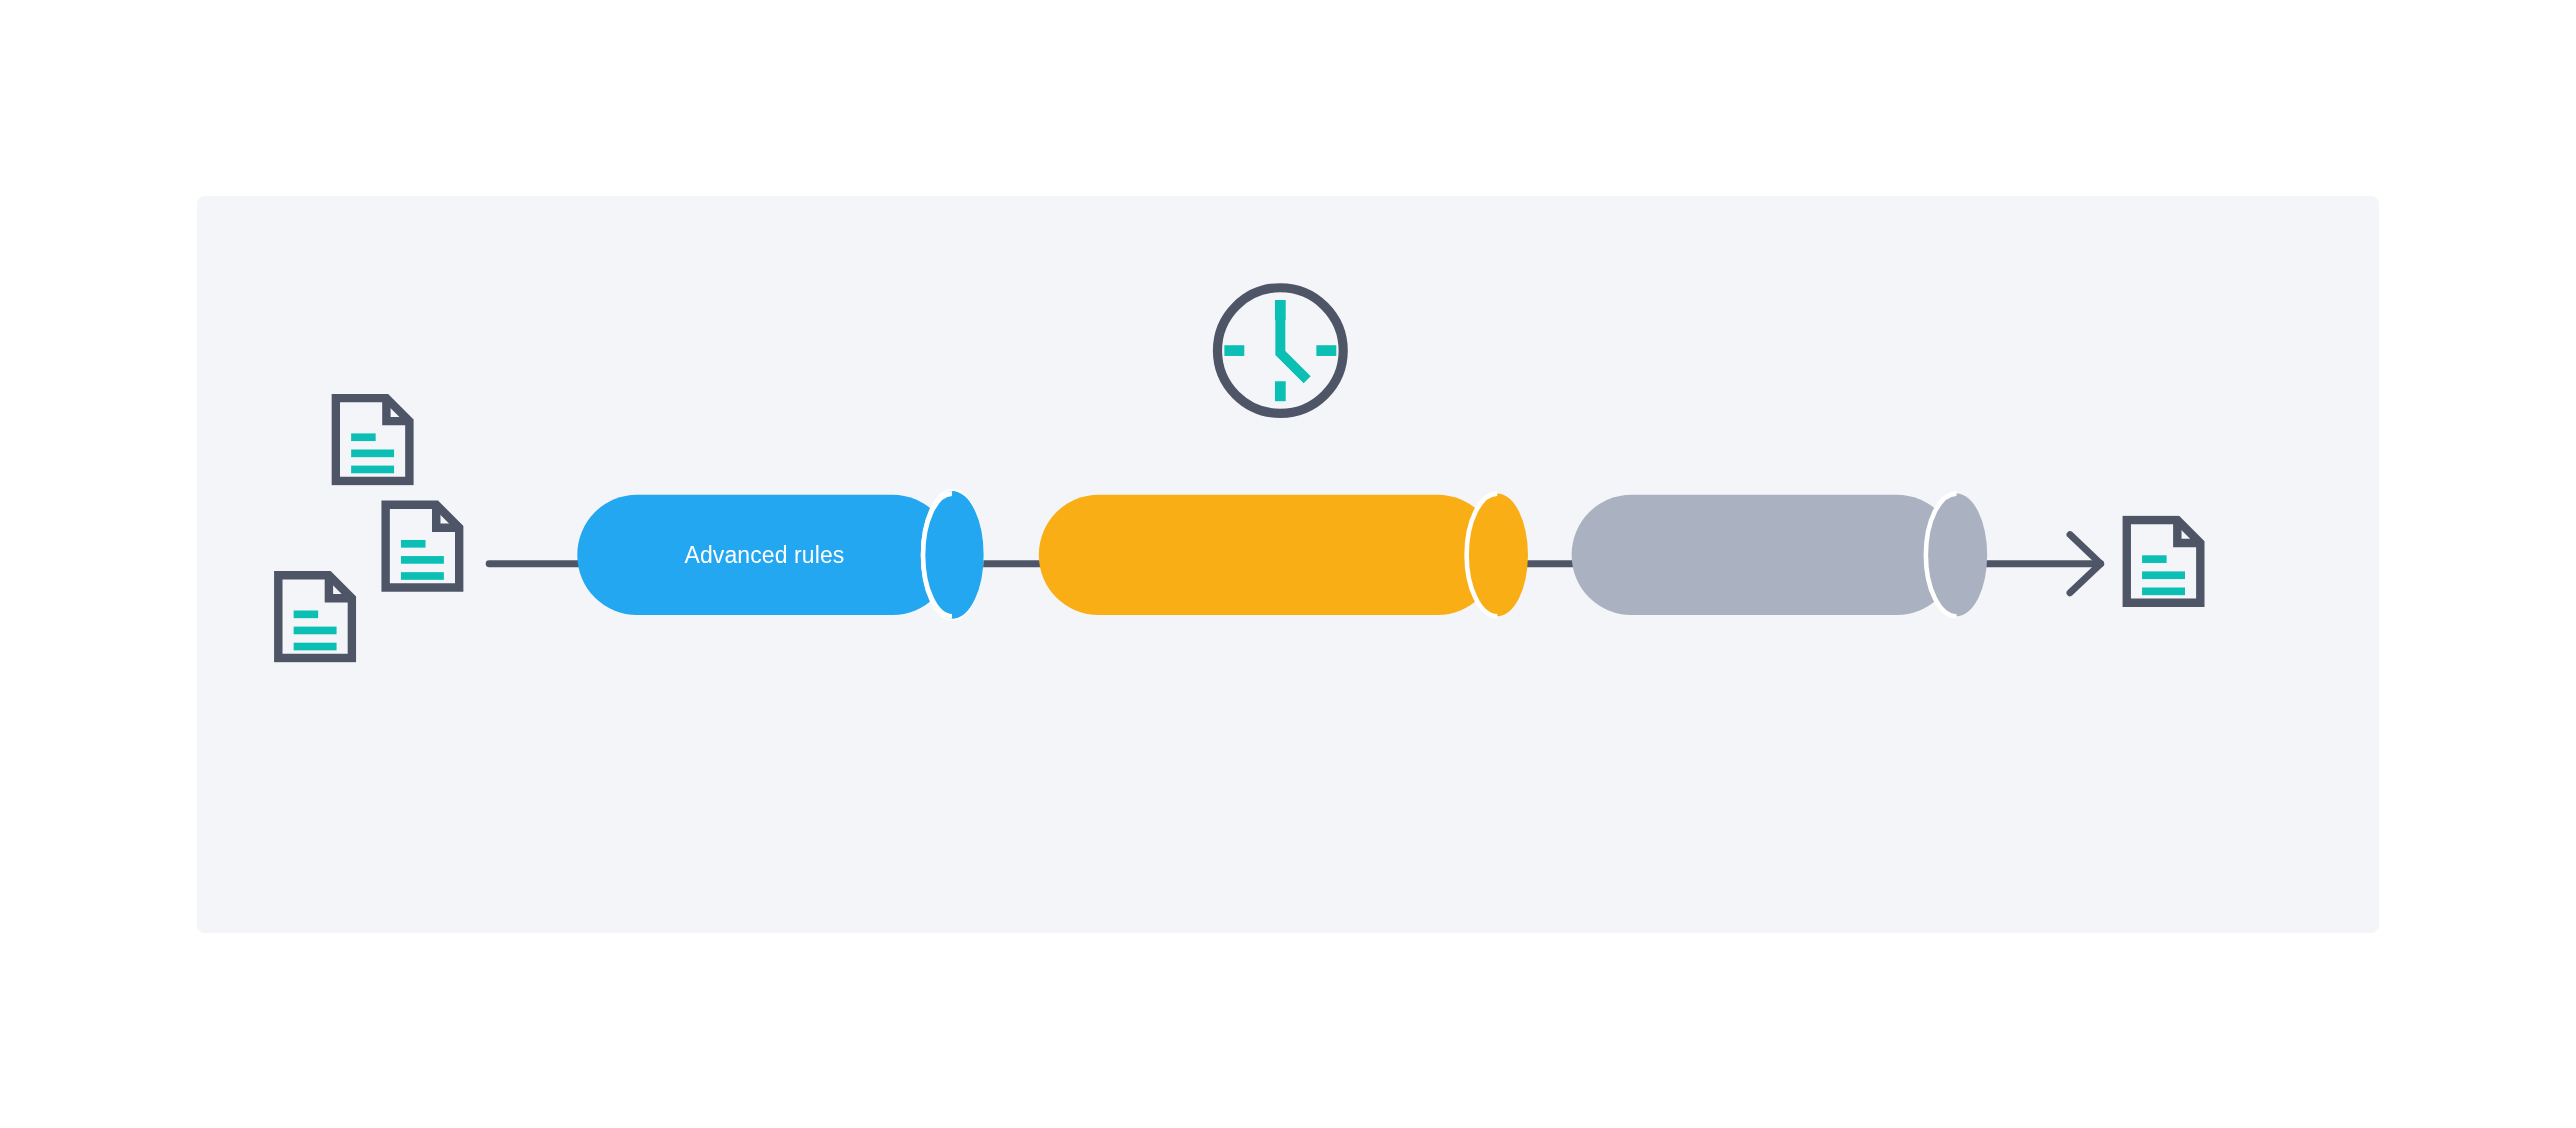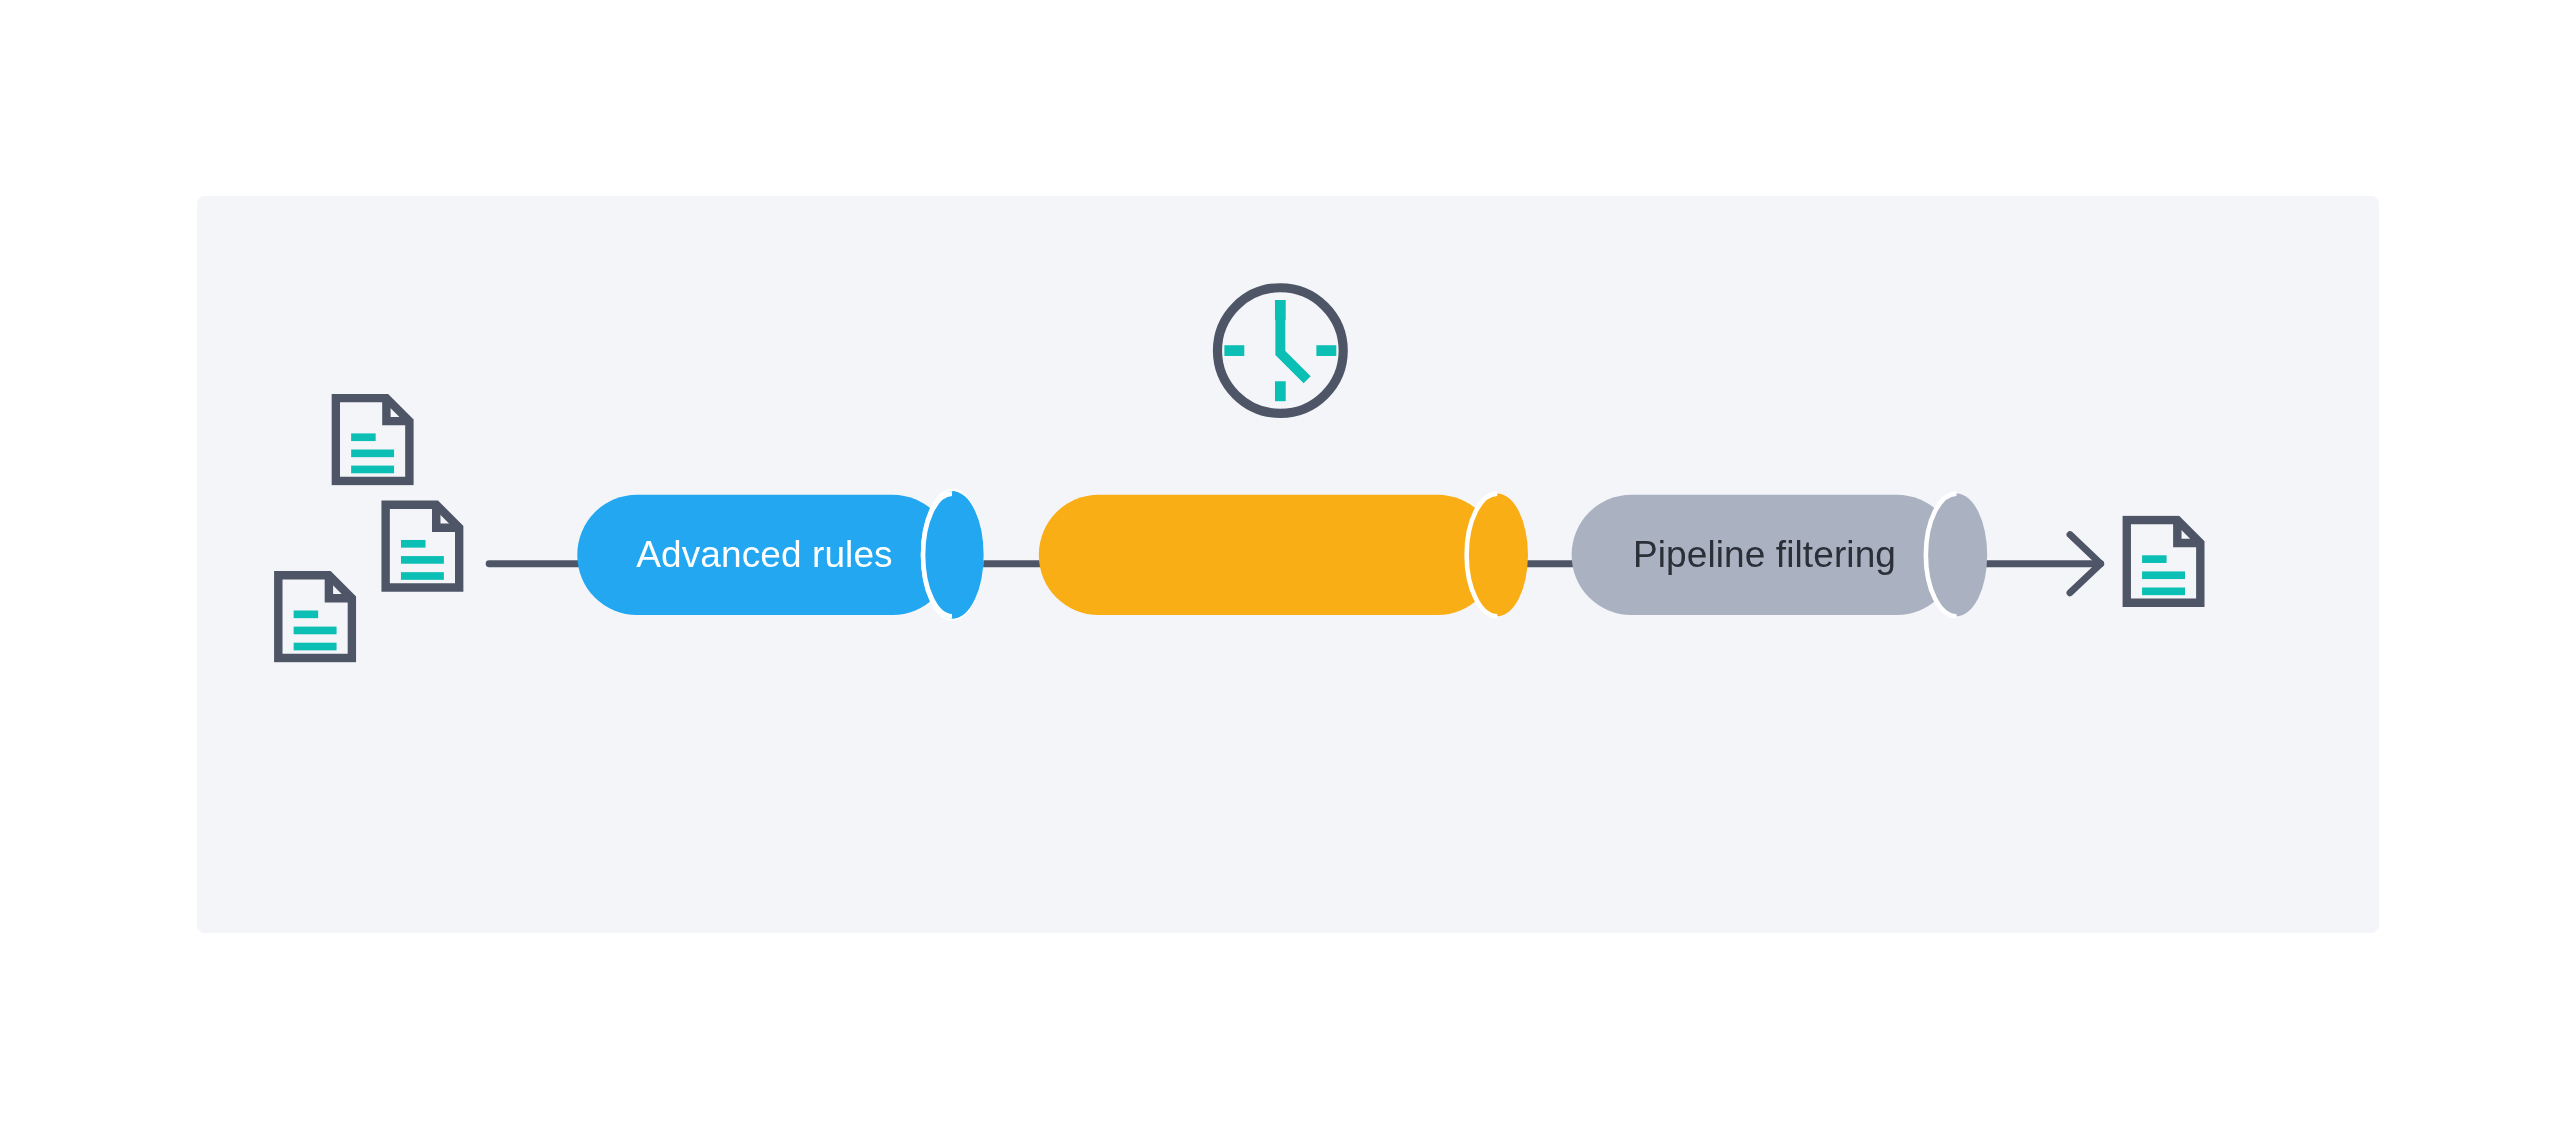--- a/index.html
+++ b/index.html
@@ -35,21 +35,21 @@
     top: 0;
     width: 2576px;
     height: 1129px;
   }
   .node-label {
     position: absolute;
     display: flex;
     align-items: center;
     justify-content: center;
     font-family: "Liberation Sans", sans-serif;
-    font-size: 37px;
+    font-size: 23px;
     letter-spacing: 0.1px;
     white-space: nowrap;
     pointer-events: none;
   }
 </style>
 </head>
 <body>
 
 <div id="stage">
 
@@ -123,16 +123,15 @@
       <rect x="1663" y="497" width="14" height="26" fill="#0bbfb4"></rect>
       <rect x="1597" y="450" width="26" height="14" fill="#0bbfb4"></rect>
       <rect x="1717" y="450" width="26" height="14" fill="#0bbfb4"></rect>
       <polyline points="1670,414 1670,460 1705,495" fill="none" stroke="#0bbfb4" stroke-width="13" stroke-linecap="butt" stroke-linejoin="miter"></polyline>
     </g>
   </svg>
 
   <div class="node-label" id="label-advanced-rules" style="left:577px; top:495px; width:375px; height:120px; color:#ffffff;">Advanced rules</div>
 
 
-  <div class="node-label" id="label-pipeline-filtering" style="left:1572px; top:495px; width:385px; height:120px; color:#2b2f38;">Pipeline filtering</div>
 
 </div>
 
 
 </body></html>

